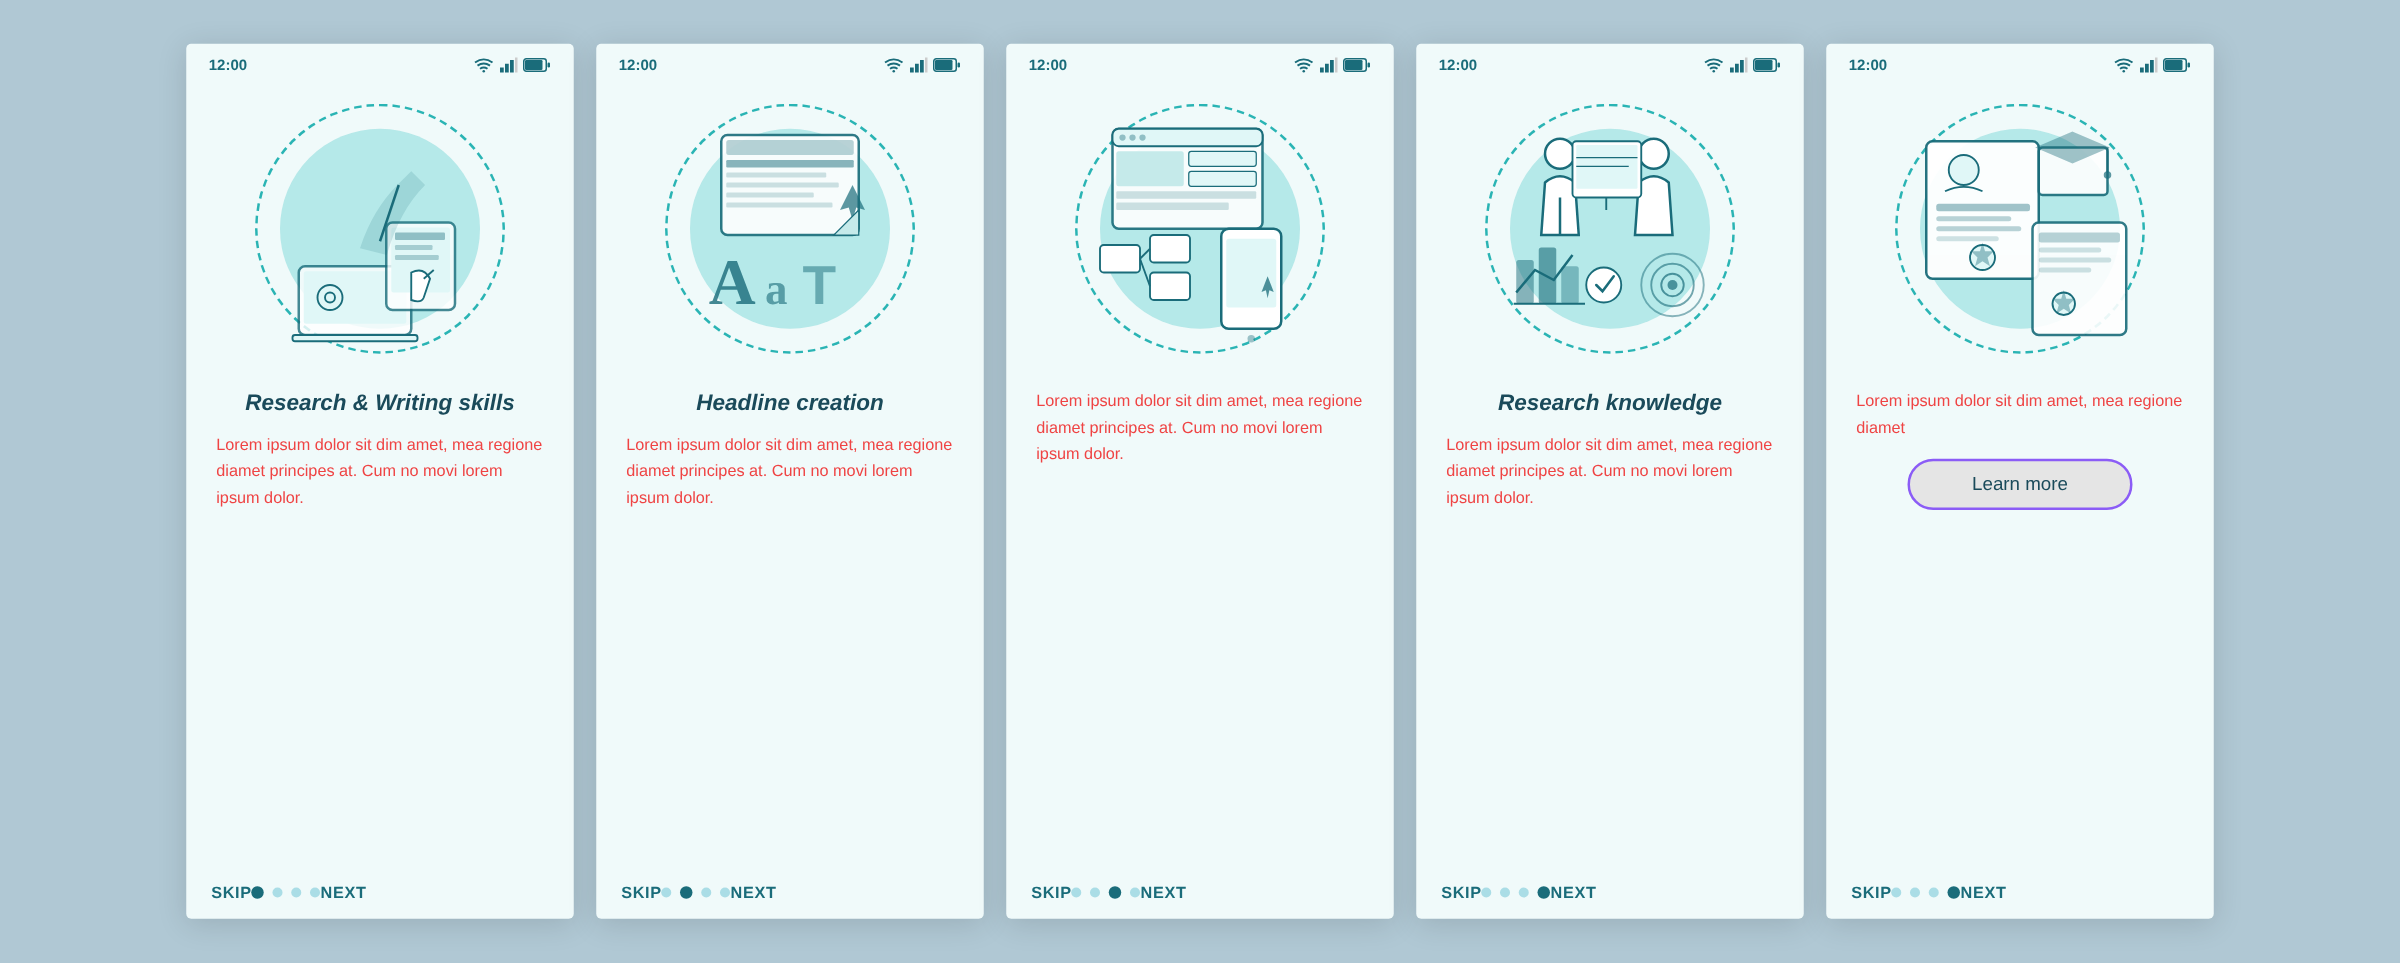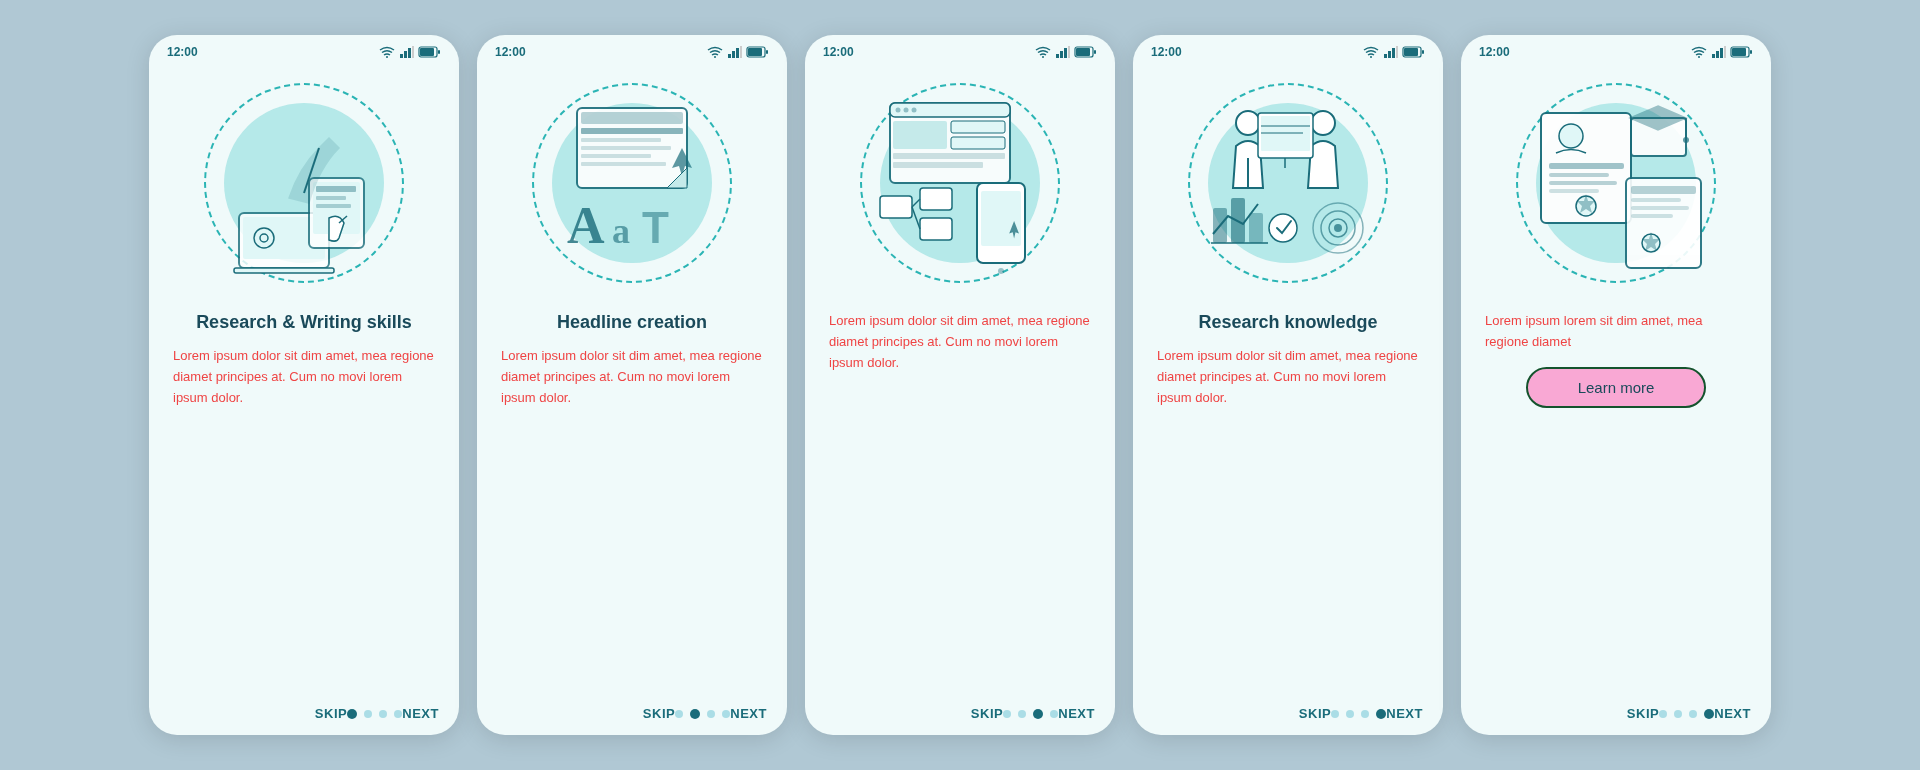--- a/index.html
+++ b/index.html
@@ -19,21 +19,21 @@
       display: flex;
       gap: 18px;
       align-items: center;
       justify-content: center;
     }
 
     .phone-screen {
       width: 310px;
       height: 700px;
       background: #f0fafa;
-      border-radius: 28px;
+      border-radius: 4px;
       box-shadow: 0 4px 24px rgba(0,0,0,0.13);
       display: flex;
       flex-direction: column;
       align-items: center;
       overflow: hidden;
       position: relative;
     }
 
     
     .status-bar {
@@ -94,51 +94,52 @@
       flex-direction: column;
     }
 
     .screen-title {
       font-size: 18px;
       font-weight: 600;
       color: #1a4a5a;
       text-align: center;
       margin-bottom: 12px;
       line-height: 1.3;
+      font-style: italic;
     }
 
     .screen-body {
       font-size: 13px;
       color: #ef4444;
       text-align: left;
       line-height: 1.6;
     }
 
     .learn-more-btn {
       display: block;
       margin: 14px auto 0 auto;
-      border: 2px solid #14532d;
+      border: 2px solid #8b5cf6;
       border-radius: 30px;
       padding: 10px 40px;
-      background: #f9a8d4;
+      background: #e5e5e5;
       color: #1a4a5a;
       font-size: 15px;
       font-weight: 500;
       cursor: pointer;
       text-align: center;
       width: 180px;
     }
 
     
     .bottom-nav {
       width: 100%;
       padding: 12px 20px 14px 20px;
       display: flex;
       align-items: center;
-      justify-content: flex-end;
+      justify-content: flex-start;
     }
 
     .nav-btn {
       font-size: 13px;
       font-weight: 700;
       color: #1a6c7a;
       letter-spacing: 0.04em;
       cursor: pointer;
       background: none;
       border: none;
@@ -491,21 +492,21 @@
         <rect x="110" y="98" width="65" height="8" rx="2" fill="#1a6c7a" opacity="0.3"></rect>
         <rect x="110" y="110" width="50" height="4" rx="2" fill="#1a6c7a" opacity="0.2"></rect>
         <rect x="110" y="118" width="58" height="4" rx="2" fill="#1a6c7a" opacity="0.2"></rect>
         <rect x="110" y="126" width="42" height="4" rx="2" fill="#1a6c7a" opacity="0.2"></rect>
 
         <circle cx="130" cy="155" r="9" stroke="#1a6c7a" stroke-width="1.5" fill="#e0f7f7"></circle>
         <polygon points="130,144 132,151 139,151 134,156 136,163 130,159 124,163 126,156 121,151 128,151" fill="#1a6c7a" opacity="0.4"></polygon>
       </svg>
     </div>
     <div class="screen-content">
-      <div class="screen-body">Lorem ipsum lorem sit dim amet, mea regione diamet</div>
+      <div class="screen-body">Lorem ipsum dolor sit dim amet, mea regione diamet</div>
       <button class="learn-more-btn">Learn more</button>
     </div>
     <div class="bottom-nav">
       <button class="nav-btn">SKIP</button>
       <div class="dots-container">
         <div class="dot"></div>
         <div class="dot"></div>
         <div class="dot"></div>
         <div class="dot active"></div>
       </div>

